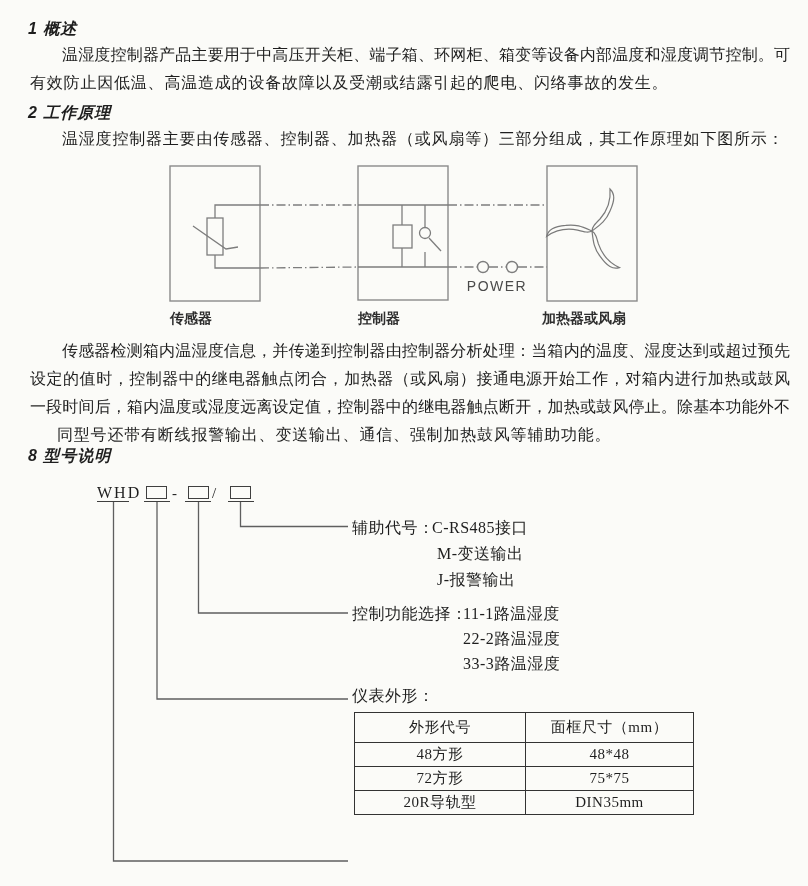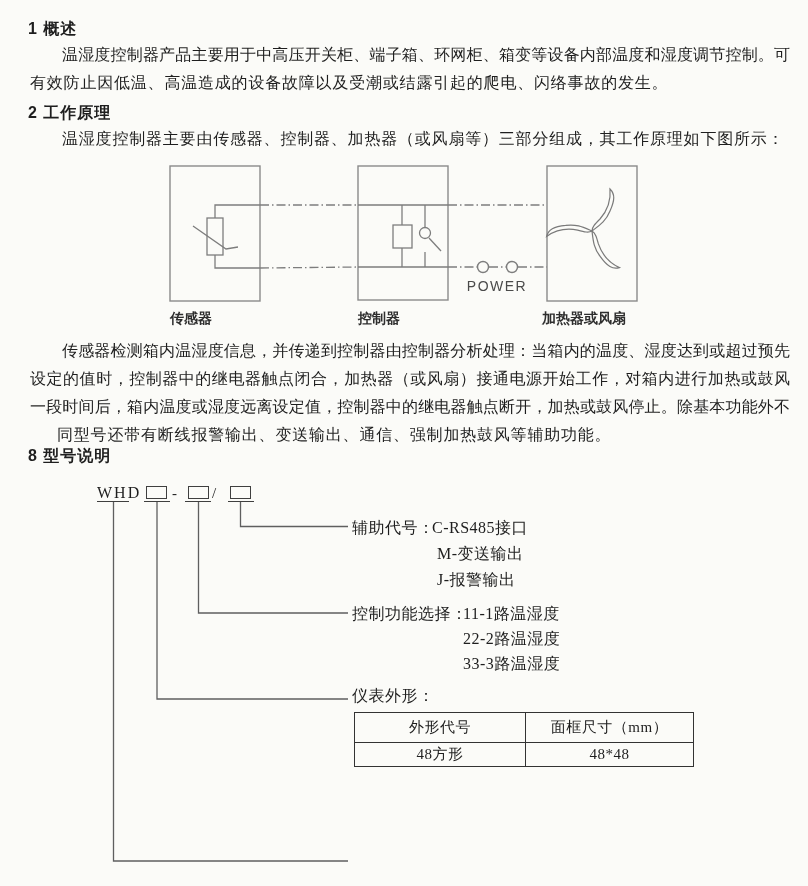--- a/index.html
+++ b/index.html
@@ -6,21 +6,21 @@
   body{
     width:808px;height:886px;position:relative;
     background:#fbfbf8;
     font-family:"Liberation Serif","DejaVu Serif",serif;
     color:#1e1e1e;
     overflow:hidden;
   }
   .abs{position:absolute;}
   .h{
     font-family:"Liberation Sans","DejaVu Sans",sans-serif;
-    font-weight:bold;font-size:16px;letter-spacing:1px;white-space:nowrap;
+    font-weight:bold;font-size:16px;letter-spacing:1px;white-space:nowrap;font-style:italic;
   }
   .bodyline{
     font-size:16px;line-height:17px;white-space:nowrap;letter-spacing:0.8px;
   }
   .bodyline.just{
     white-space:normal;letter-spacing:0;
     text-align:justify;text-align-last:justify;text-justify:inter-character;
     overflow:hidden;height:18px;
   }
   .schlabel{
@@ -164,16 +164,24 @@
     </colgroup>
   <tbody>
       <tr>
     <th>外形代号</th>
     <th>面框尺寸（mm）</th>
   </tr>
   <tr>
     <td>48方形</td>
     <td>48*48</td>
   </tr>
+  <tr>
+    <td>72方形</td>
+    <td>75*75</td>
+  </tr>
+  <tr>
+    <td>20R导轨型</td>
+    <td>DIN35mm</td>
+  </tr>
 </tbody>
   </table>
 
 <div class="abs mseries" style="left:350px;top:850px;">产品系列代号：智能型温湿度控制器</div>
 
 </body></html>

